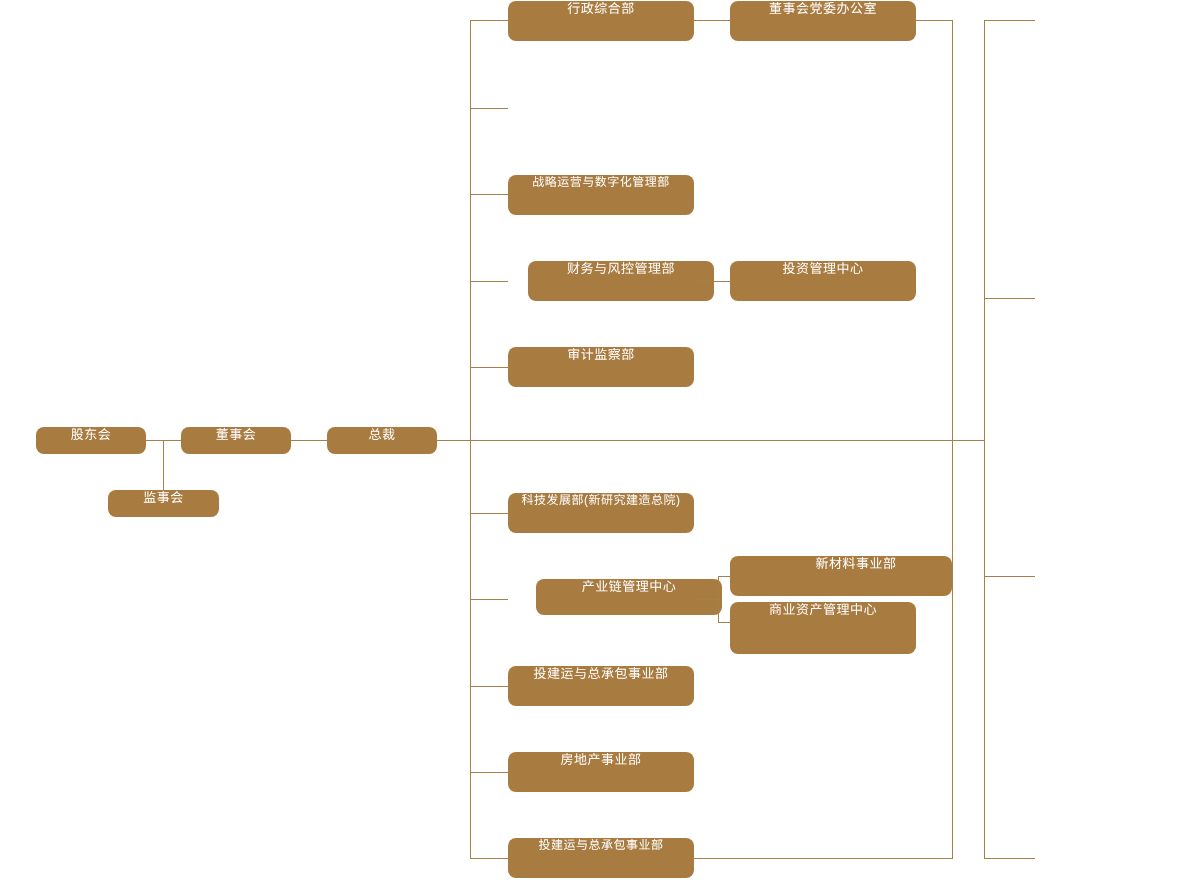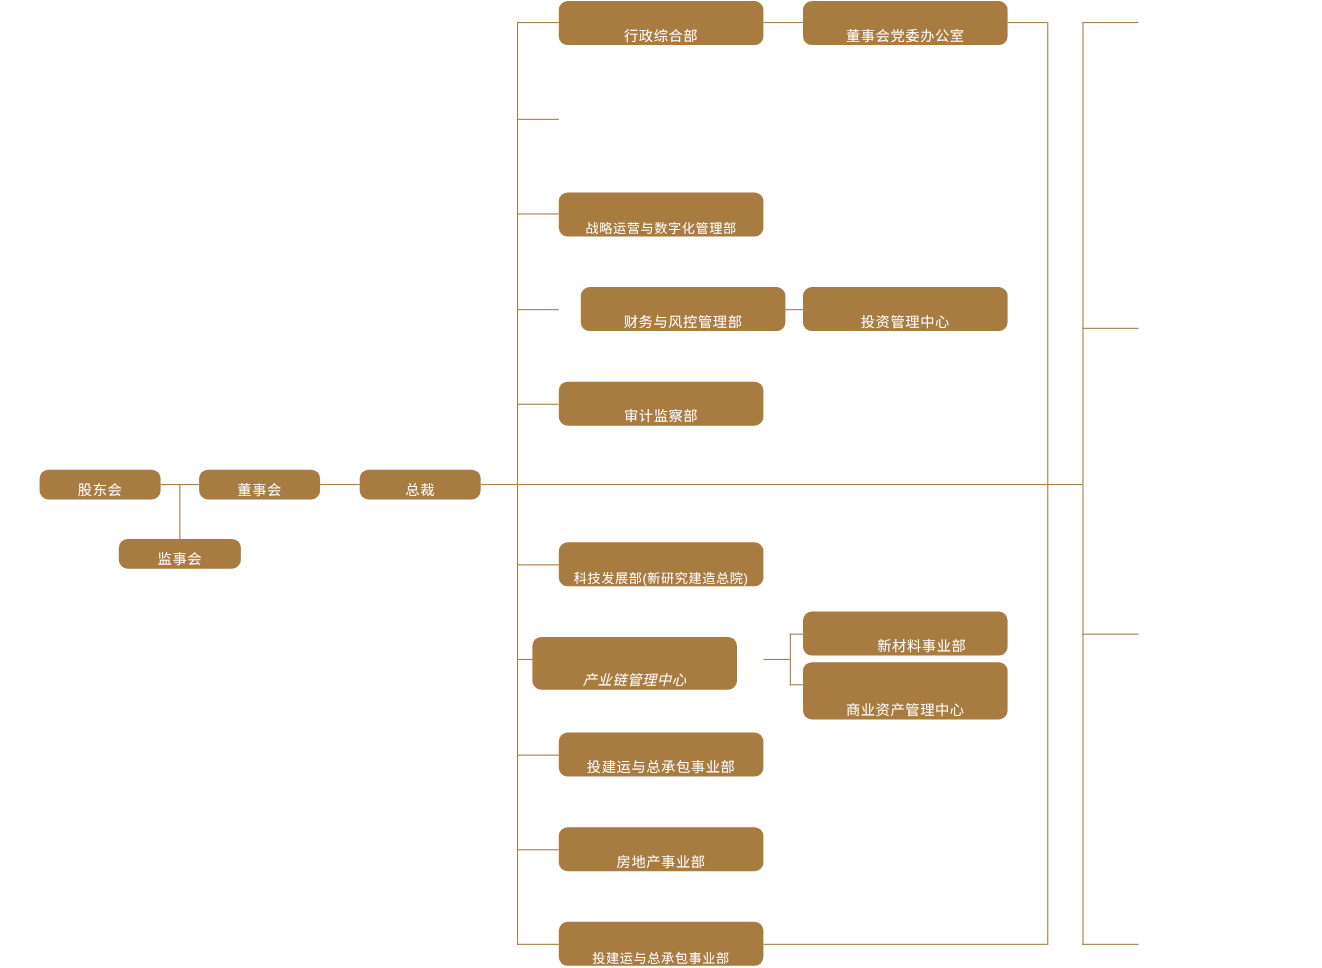--- a/index.html
+++ b/index.html
@@ -18,21 +18,21 @@
     background: #ffffff;
     overflow: hidden;
   }
   .node {
     position: absolute;
     box-sizing: border-box;
     background: #a87b41;
     color: #ffffff;
     border-radius: 8px;
     display: flex;
-    align-items: flex-end;
+    align-items: flex-start;
     justify-content: center;
     text-align: center;
     font-size: 13px;
     line-height: 1.2;
     letter-spacing: 0.5px;
     white-space: nowrap;
     padding: 0 6px;
     user-select: none;
   }
   .node.small {
@@ -113,30 +113,30 @@
   <div class="node" style="left:508px; top:347px; width:186px; height:40px;">
     <span>审计监察部</span>
   </div>
 
   <div class="connector h" style="left:470px; top:513px; width:38px;"></div>
   <div class="node small" style="left:508px; top:493px; width:186px; height:40px;">
     <span>科技发展部(新研究建造总院)</span>
   </div>
 
   <div class="connector h" style="left:470px; top:599px; width:38px;"></div>
-  <div class="node" style="left:484px; top:579px; width:186px; height:48px;font-style:italic;">
+  <div class="node" style="left:536px; top:579px; width:186px; height:36px;">
     <span>产业链管理中心</span>
   </div>
 
   <div class="connector h" style="left:694px; top:599px; width:24px;"></div>
   <div class="connector v" style="left:718px; top:576px; height:47px;"></div>
   <div class="connector h" style="left:718px; top:576px; width:12px;"></div>
   <div class="connector h" style="left:718px; top:622px; width:12px;"></div>
 
-  <div class="node" style="left:730px; top:556px; width:186px; height:40px;padding-left:36px;">
+  <div class="node" style="left:730px; top:556px; width:222px; height:40px;padding-left:36px;">
     <span>新材料事业部</span>
   </div>
   <div class="node" style="left:730px; top:602px; width:186px; height:52px;">
     <span>商业资产管理中心</span>
   </div>
 
   <div class="connector h" style="left:470px; top:686px; width:38px;"></div>
   <div class="node" style="left:508px; top:666px; width:186px; height:40px;">
     <span>投建运与总承包事业部</span>
   </div>

